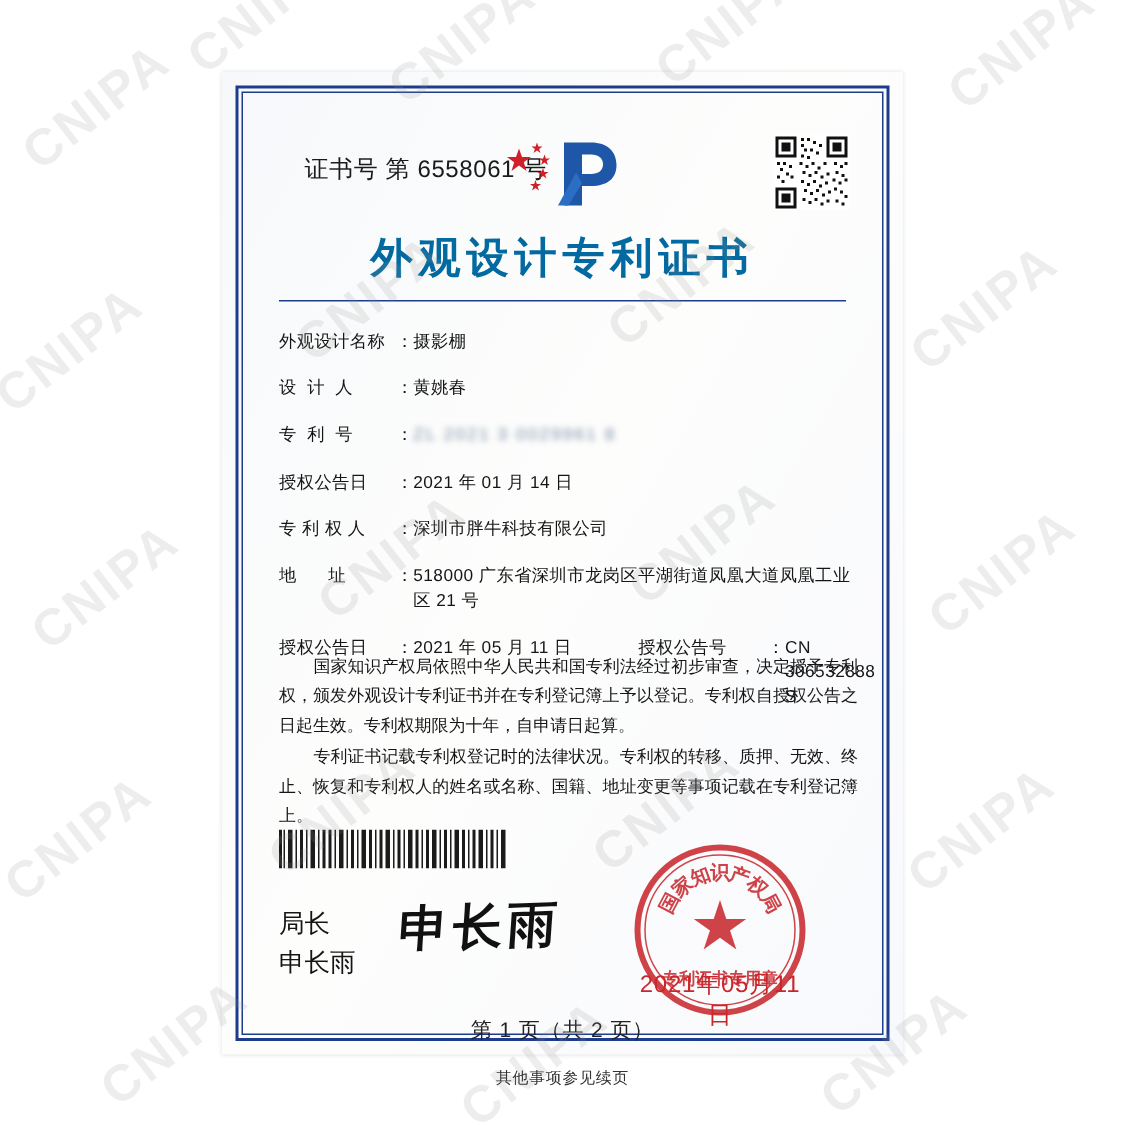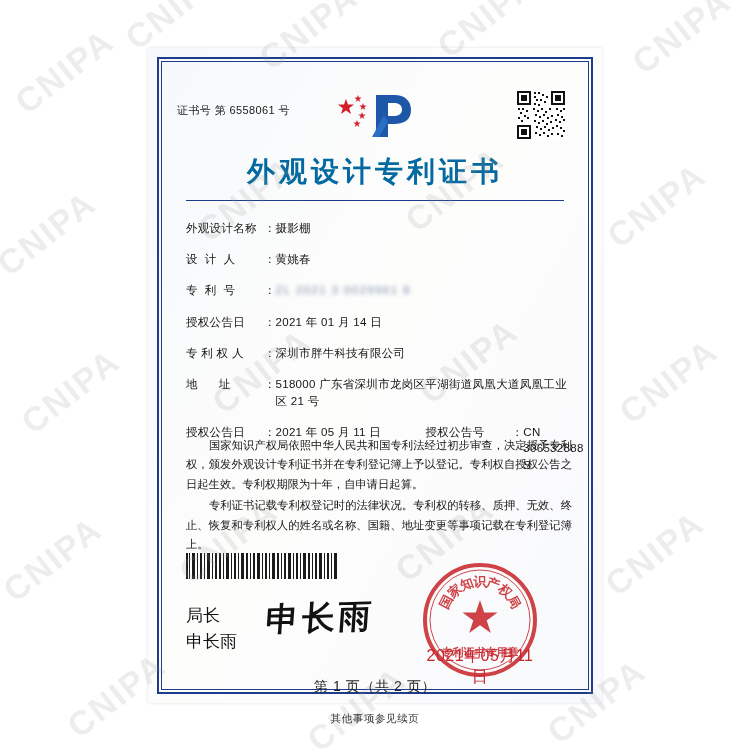--- a/index.html
+++ b/index.html
@@ -72,23 +72,23 @@
 
   .content {
     position: absolute;
     inset: 0;
     z-index: 3;
   }
 
   
   .cert-no {
     position: absolute;
-    left: 29px;
+    left: 55px;
     top: 55px;
-    font-size: 11px;
+    font-size: 16px;
     color: #1a1a1a;
     letter-spacing: 0.4px;
   }
   .qr {
     position: absolute;
     right: 36px;
     top: 42px;
     width: 50px;
     height: 50px;
   }

